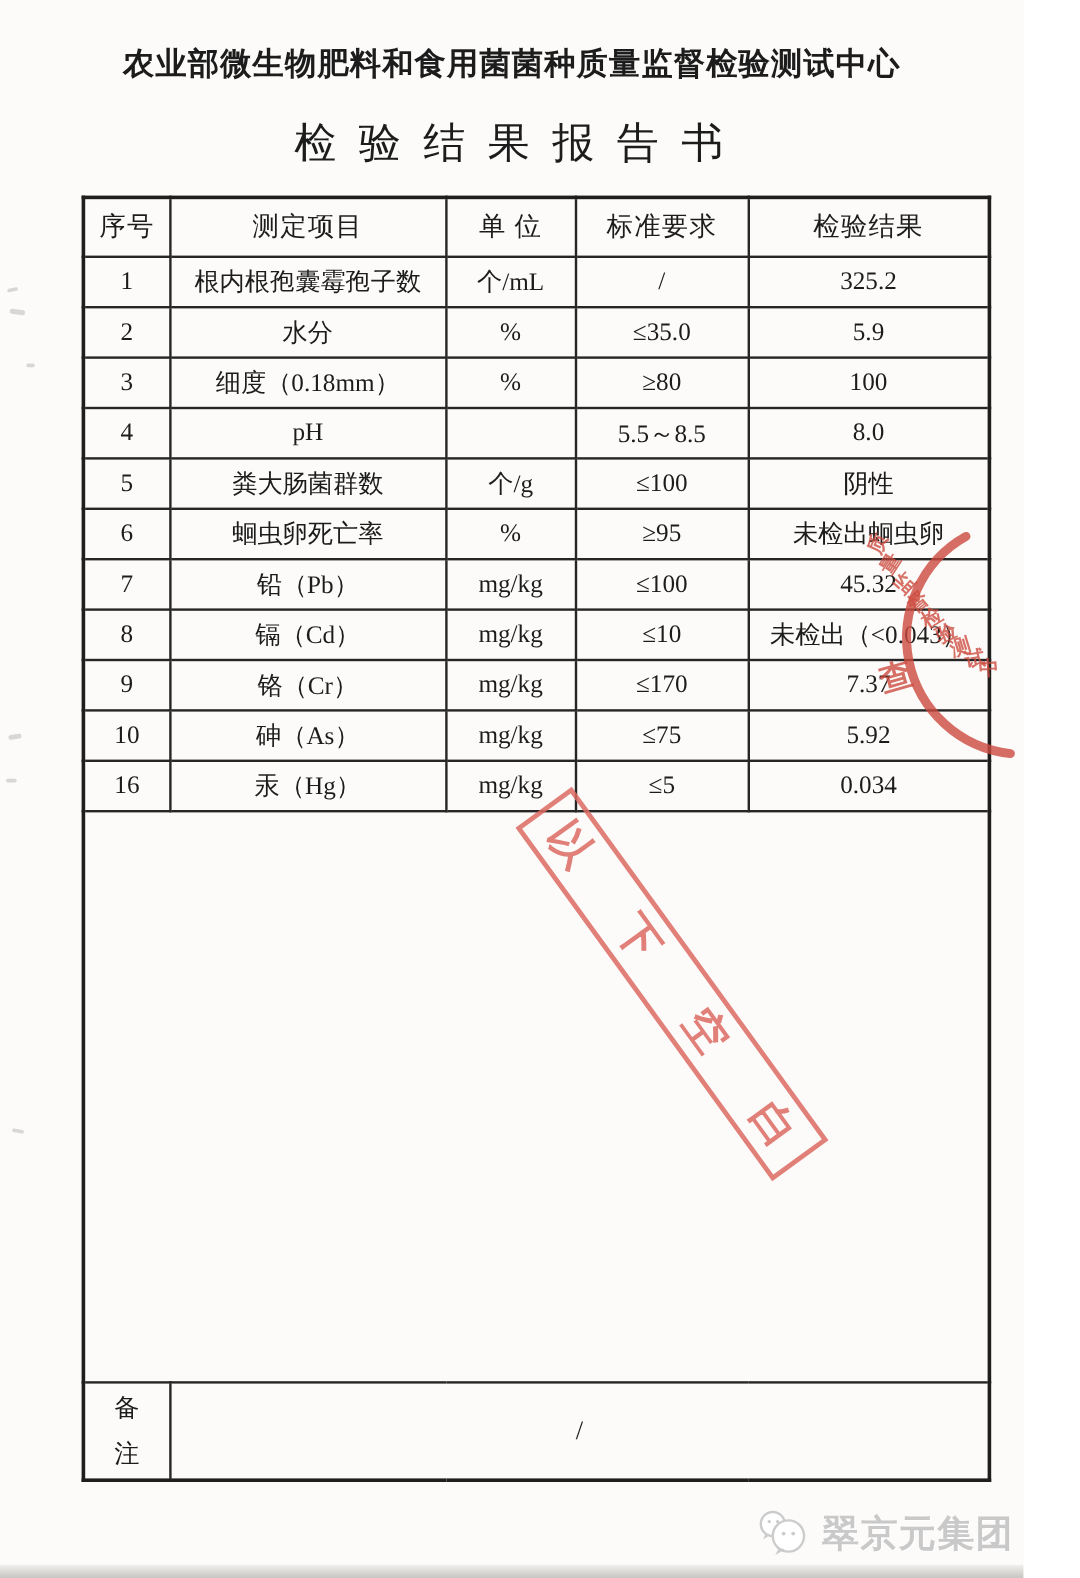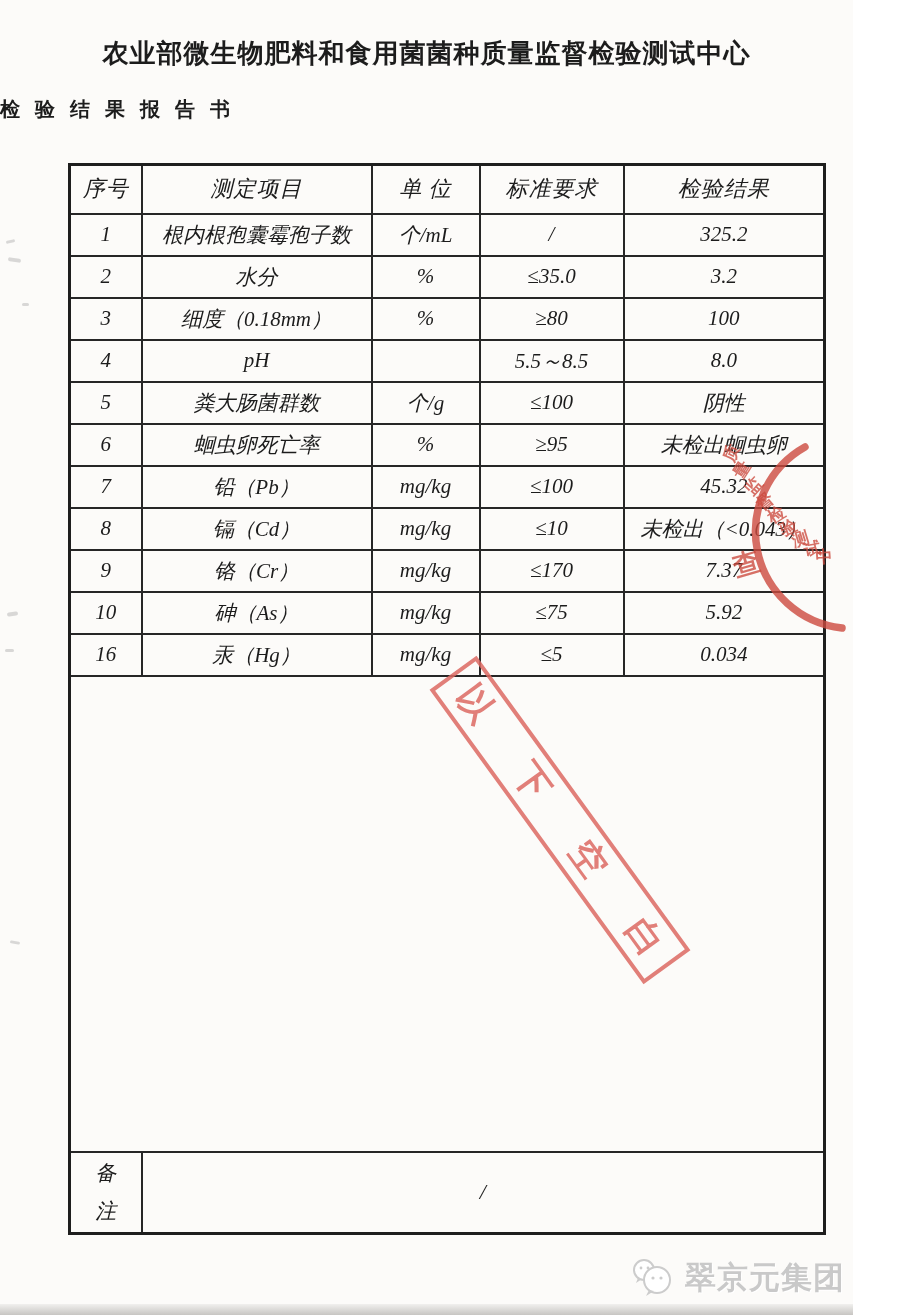--- a/index.html
+++ b/index.html
@@ -8,34 +8,33 @@
     background:#fcfbf9; overflow:hidden;
     font-family:"Liberation Serif","DejaVu Serif",serif;
     color:#1c1c1c;
   }
   .org-title {
     position:absolute; top:36px; left:0; width:100%;
     text-align:center; font-size:26px; font-weight:bold; letter-spacing:1px;
   }
   .doc-title {
     position:absolute; top:96px; left:0; width:100%;
-    font-size:20px; font-weight:bold; letter-spacing:5px;
+    text-align:center; font-size:35px; font-weight:normal; letter-spacing:5px;
   }
   .meta-row {
     position:absolute; top:130px; left:68px; width:755px;
     display:flex; justify-content:space-between; align-items:flex-end;
     font-size:21px;
   }
   .meta-row .page-info { padding-right:32px; letter-spacing:2px; }
   table.report {
     position:absolute; left:68px; top:163px; width:755px;
     border-collapse:collapse; table-layout:fixed;
     border:3px solid #1e1e1e;
     background:transparent;
-    font-style:italic;
   }
   table.report th, table.report td {
     border:2px solid #262626; text-align:center; vertical-align:middle;
     padding:0; overflow:hidden; font-weight:normal;
   }
   thead tr { height:49px; }
   thead th { font-size:22px; font-weight:bold; letter-spacing:1px; }
   tbody.results tr { height:42px; }
   tbody.results td { font-size:21px; }
   tr.filler-row { height:476px; }
@@ -105,21 +104,21 @@
       <td>个/mL</td>
       <td>/</td>
       <td>325.2</td>
     </tr>
 
     <tr>
       <td>2</td>
       <td>水分</td>
       <td>%</td>
       <td>≤35.0</td>
-      <td>3.2</td>
+      <td>5.9</td>
     </tr>
 
     <tr>
       <td>3</td>
       <td>细度（0.18mm）</td>
       <td>%</td>
       <td>≥80</td>
       <td>100</td>
     </tr>
 

